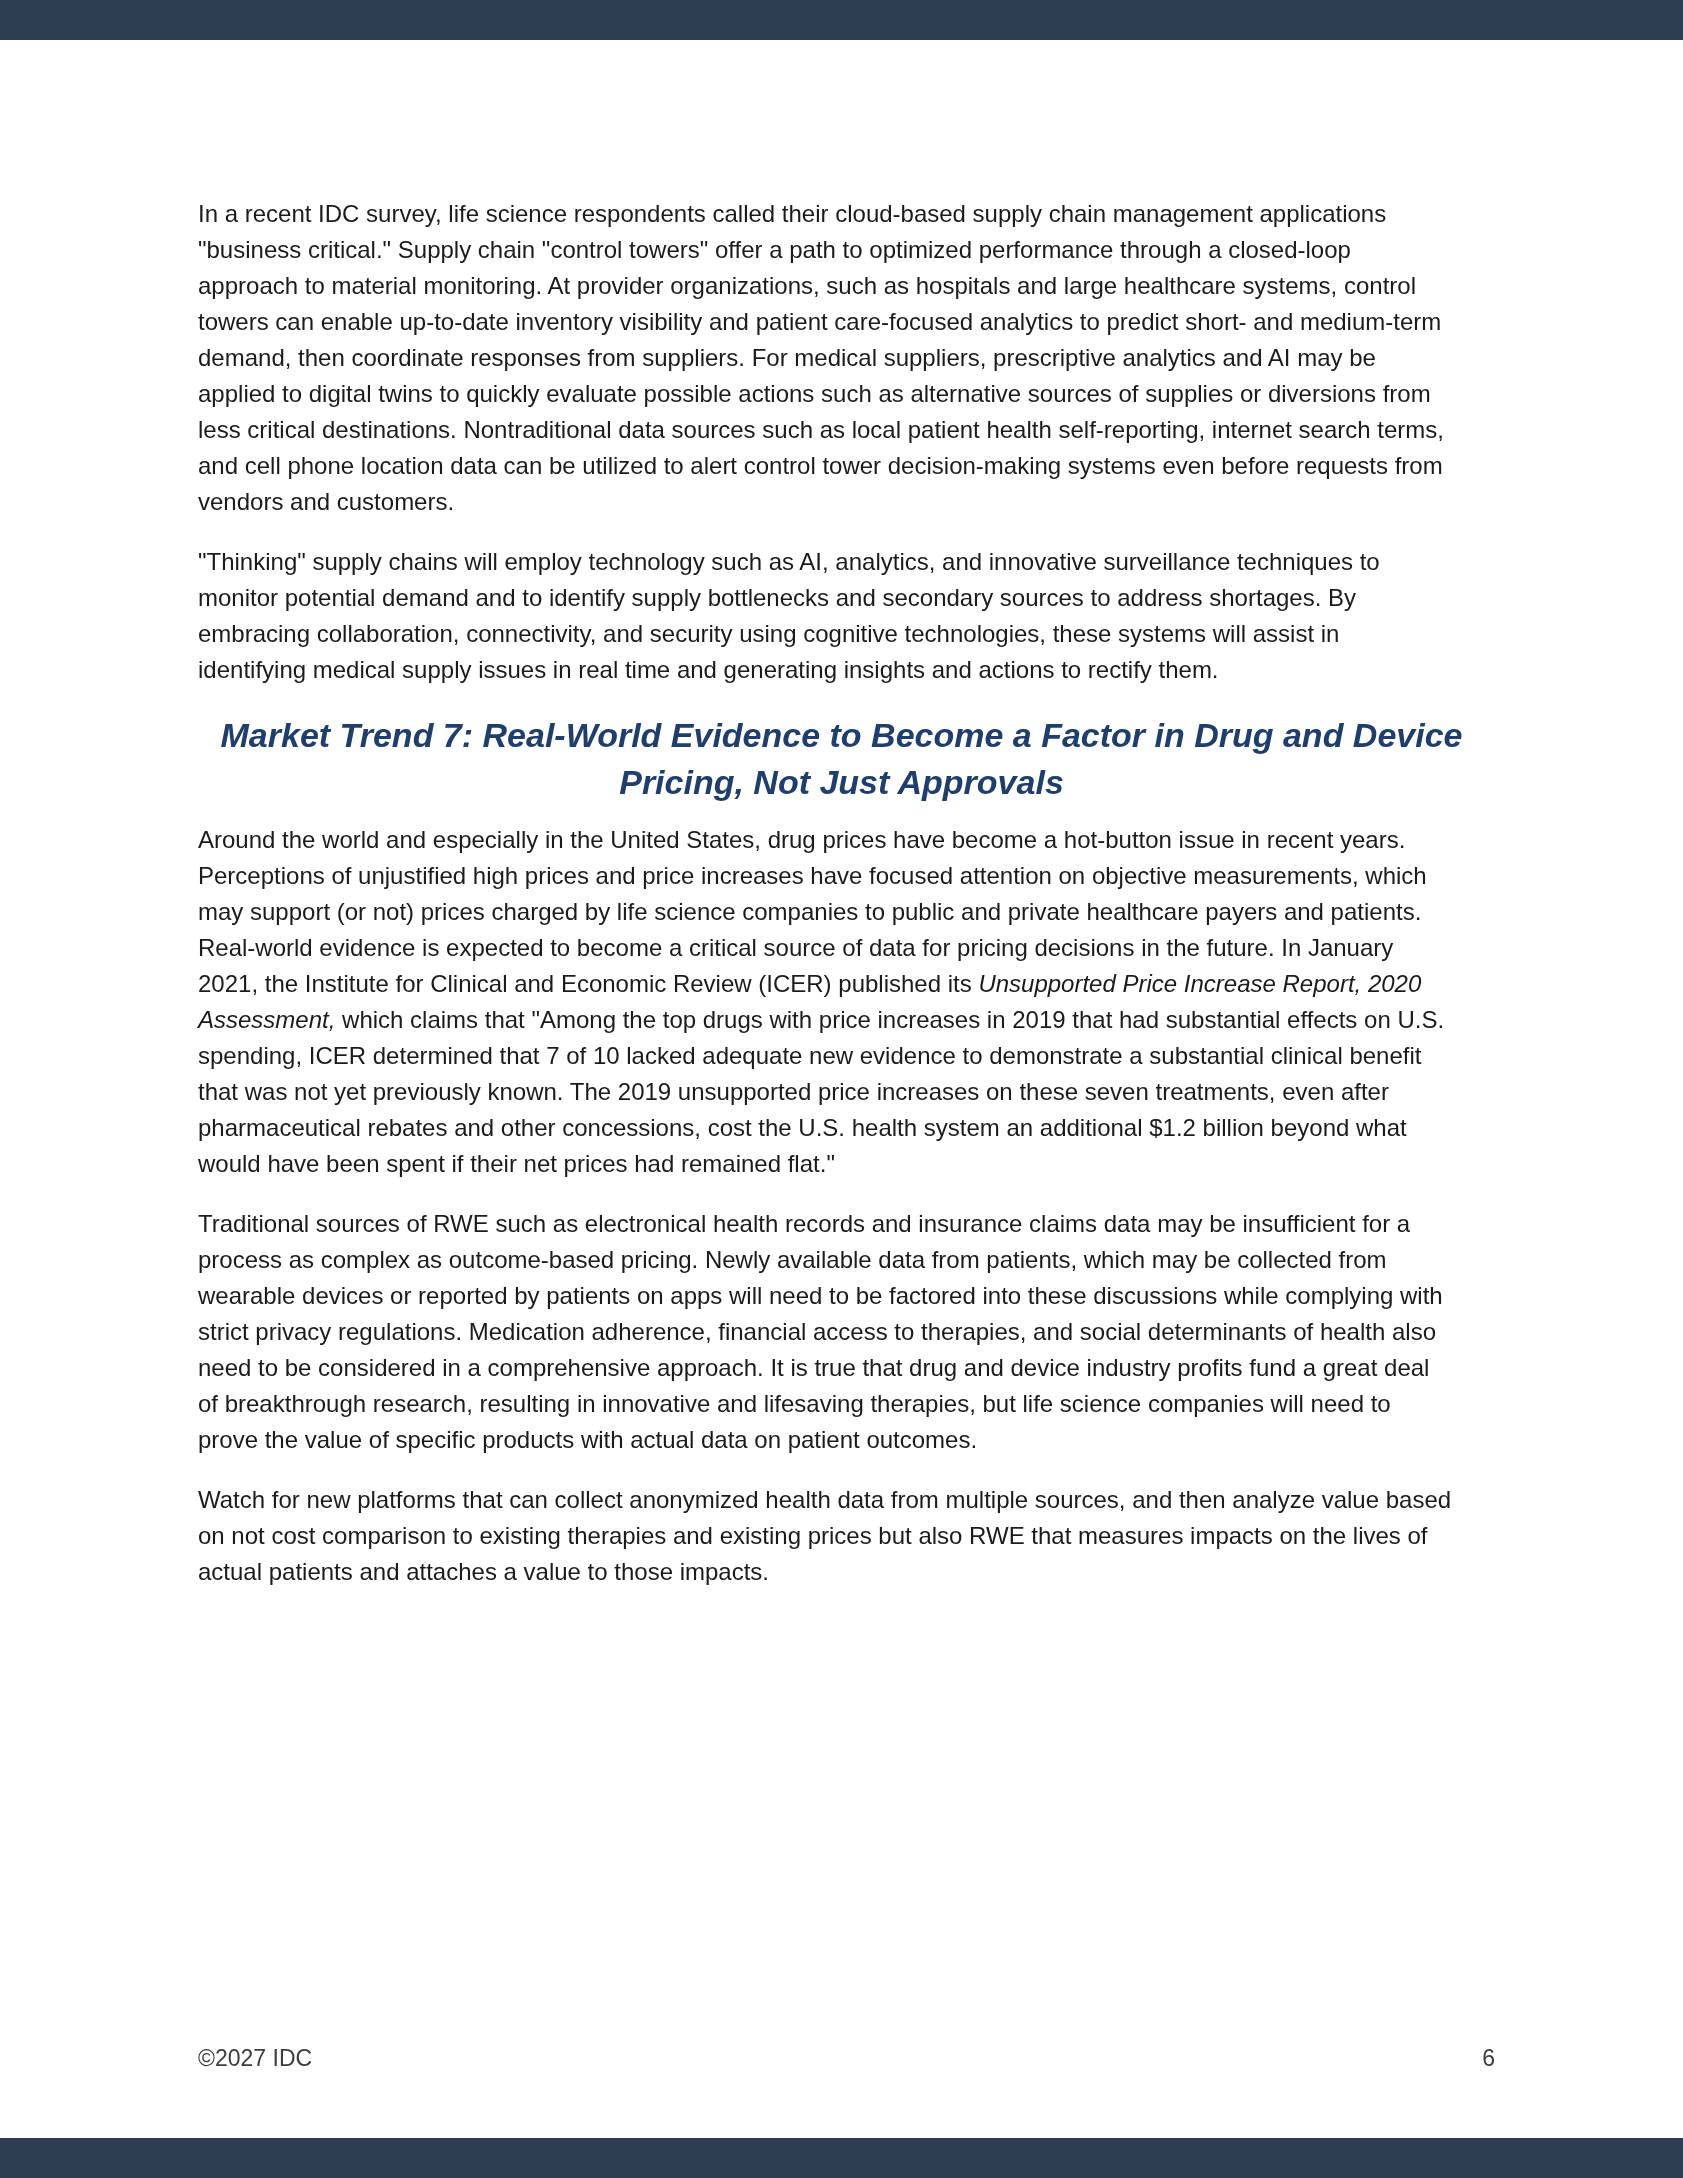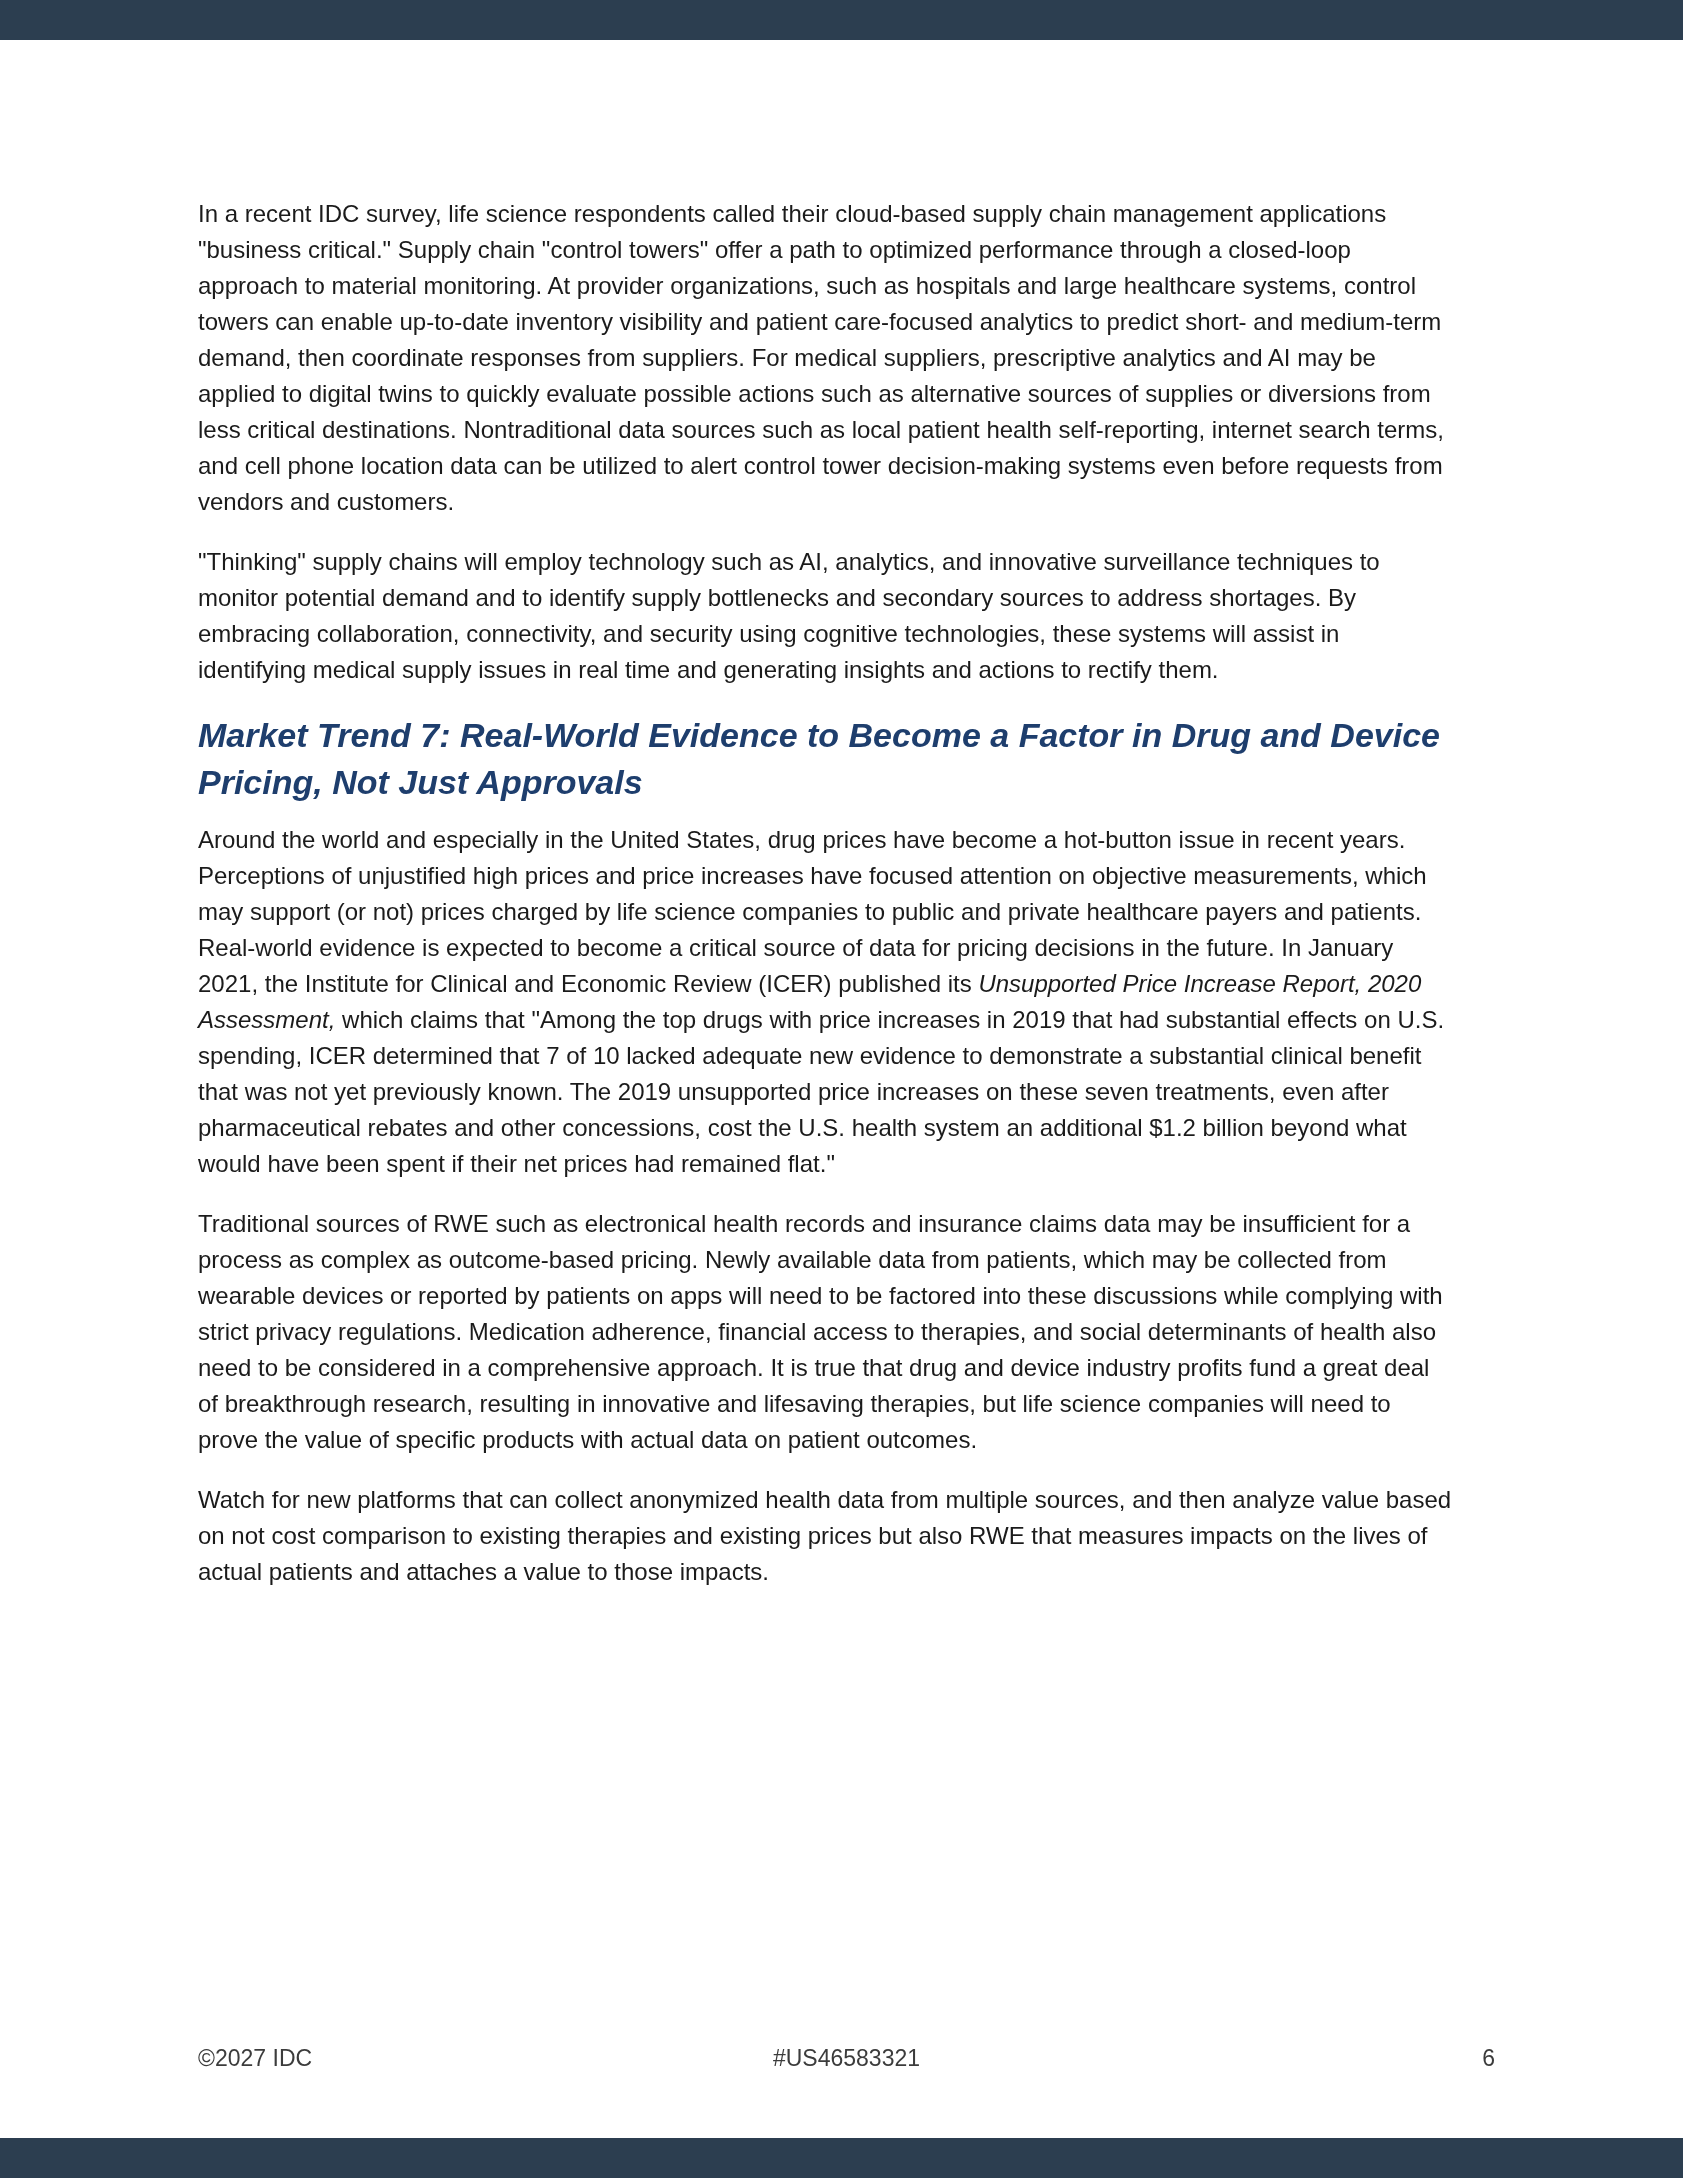--- a/index.html
+++ b/index.html
@@ -34,20 +34,21 @@
     text-align: left;
   }
   .section-heading {
     font-size: 34px;
     line-height: 47px;
     font-weight: bold;
     font-style: italic;
     margin: 12px 0 16px 0;
     width: 1287px;
     color: #1e3e6d;
+    text-align: center;
   }
   .italic-run { font-style: italic; }
   .footer {
     position: absolute;
     left: 198px;
     top: 2045px;
     width: 1297px;
     height: 32px;
     font-size: 23px;
     color: #3c3c3c;
@@ -75,20 +76,19 @@
     <p class="para"><span>Around the world and especially in the United States, drug prices have become a hot-button issue in recent years. Perceptions of unjustified high prices and price increases have focused attention on objective measurements, which may support (or not) prices charged by life science companies to public and private healthcare payers and patients. Real-world evidence is expected to become a critical source of data for pricing decisions in the future. In January 2021, the Institute for Clinical and Economic Review (ICER) published its </span><span class="italic-run">Unsupported Price Increase Report, 2020 Assessment,</span><span> which claims that "Among the top drugs with price increases in 2019 that had substantial effects on U.S. spending, ICER determined that 7 of 10 lacked adequate new evidence to demonstrate a substantial clinical benefit that was not yet previously known. The 2019 unsupported price increases on these seven treatments, even after pharmaceutical rebates and other concessions, cost the U.S. health system an additional $1.2 billion beyond what would have been spent if their net prices had remained flat."</span></p>
 
     <p class="para">Traditional sources of RWE such as electronical health records and insurance claims data may be insufficient for a process as complex as outcome-based pricing. Newly available data from patients, which may be collected from wearable devices or reported by patients on apps will need to be factored into these discussions while complying with strict privacy regulations. Medication adherence, financial access to therapies, and social determinants of health also need to be considered in a comprehensive approach. It is true that drug and device industry profits fund a great deal of breakthrough research, resulting in innovative and lifesaving therapies, but life science companies will need to prove the value of specific products with actual data on patient outcomes.</p>
 
     <p class="para">Watch for new platforms that can collect anonymized health data from multiple sources, and then analyze value based on not cost comparison to existing therapies and existing prices but also RWE that measures impacts on the lives of actual patients and attaches a value to those impacts.</p>
 
   </div>
 
   <div class="footer">
     <span class="f-left">©2027 IDC</span>
-    <span class="f-center">#US46583321</span>
     <span class="f-right">6</span>
   </div>
 
   <div class="edge-bar bottom" style="background-color: rgb(44, 62, 80);"></div>
 
 </div>
 
 
 </body></html>

